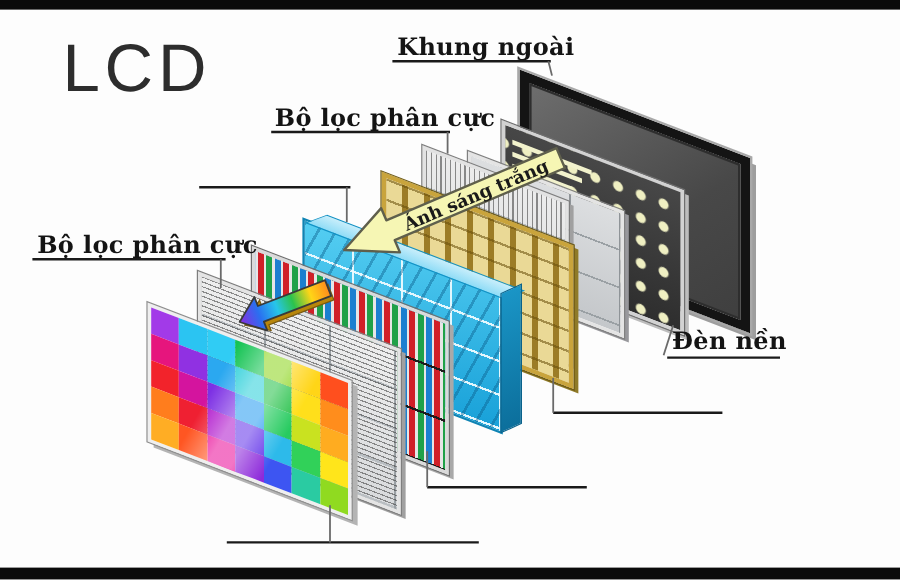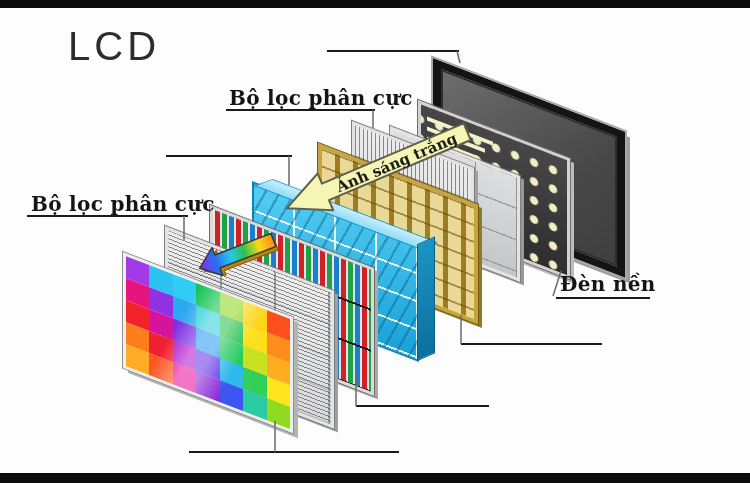--- a/index.html
+++ b/index.html
@@ -2,22 +2,22 @@
 <html><head>
 <meta charset="utf-8">
 <style>
   html,body{margin:0;padding:0;background:#777;}
   #stage{position:relative;width:750px;height:483px;background:#fdfdfd;overflow:hidden;
          font-family:"Liberation Sans",sans-serif;}
   .bar{position:absolute;left:0;width:750px;background:#0b0b0b;}
   #bar-top{top:0;height:8px;}
   #bar-bottom{top:473px;height:10px;}
 
-  #lcd-title{position:absolute;left:52px;top:24px;font-size:40px;font-weight:400;
-             color:#2d2d2d;letter-spacing:4px;z-index:13;margin-left:16px;}
+  #lcd-title{position:absolute;left:52px;top:24px;font-size:56px;font-weight:400;
+             color:#2d2d2d;letter-spacing:4px;z-index:13;}
 
   .label{position:absolute;font:bold 20px "DejaVu Serif","Liberation Serif",serif;
          color:#141414;white-space:nowrap;z-index:13;letter-spacing:.3px;}
 
   
   .panel{position:absolute;transform:skewY(21deg);transform-origin:top left;}
 
   #layer-frame{left:433px;top:58px;width:176px;height:130px;z-index:1;
     background:linear-gradient(135deg,#6e6e6e,#484848 60%,#3f3f3f);
     border:8px solid #141414;outline:2px solid #a8a8a8;
@@ -180,20 +180,21 @@
             <stop offset="0.6" stop-color="#2bc24d"></stop>
           <stop offset="0.8" stop-color="#ffd517"></stop>
             <stop offset="1" stop-color="#ff8d1c"></stop>
         </linearGradient>
       </defs>
       <polygon points="4,21 23,6 23,14 81,14 81,28 23,28 23,33" fill="#b8860b" stroke="#7a5a10" stroke-width="1"></polygon>
       <polygon points="1,17 20,2 20,10 80,10 80,24 20,24 20,32" fill="url(#rg)" stroke="#3a3a3a" stroke-width="1.5" stroke-linejoin="round"></polygon>
     </svg>
   </div>
 
+  <div class="label" style="left:331px;top:27px">Khung ngoài</div>
   <div class="label" style="left:229px;top:86px">Bộ lọc phân cực</div>
   <div class="label" style="left:31px;top:192px">Bộ lọc phân cực</div>
   <div class="label" style="left:560px;top:272px">Đèn nền</div>
 
   <svg id="annot-overlay" width="750" height="483" viewBox="0 0 750 483">
     <g stroke="#1a1a1a" stroke-width="2">
       <line x1="327" y1="51" x2="459" y2="51"></line>
       <line x1="226" y1="110" x2="375" y2="110"></line>
       <line x1="166" y1="156" x2="292" y2="156"></line>
       <line x1="27" y1="216" x2="188" y2="216"></line>

